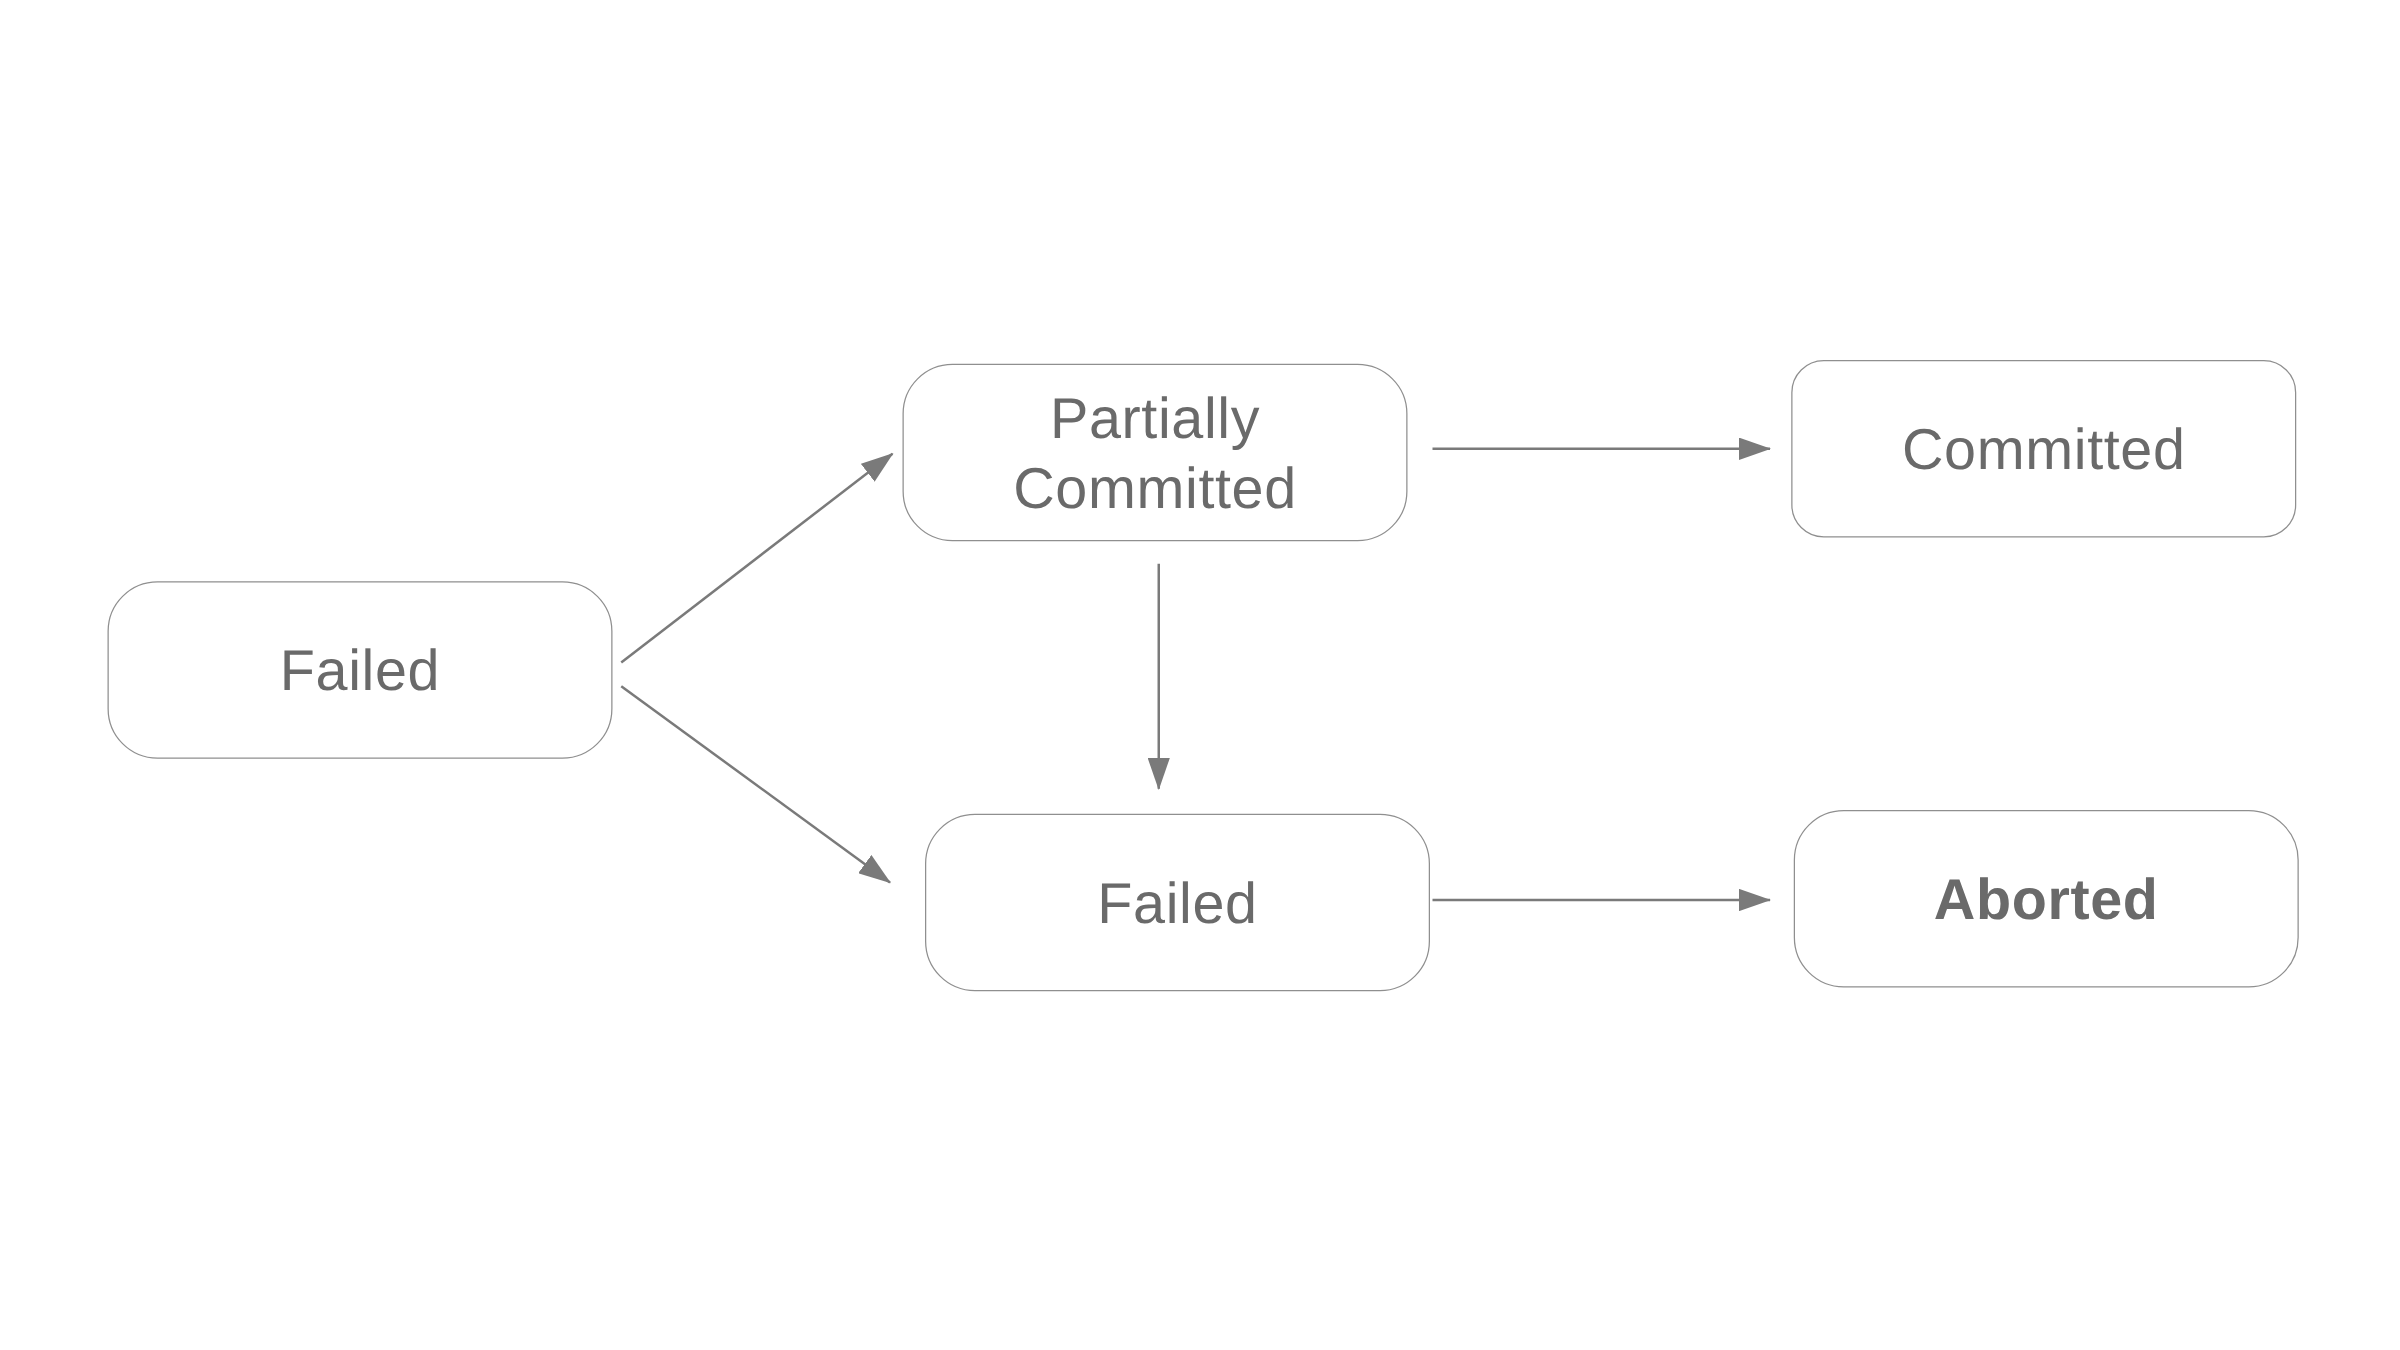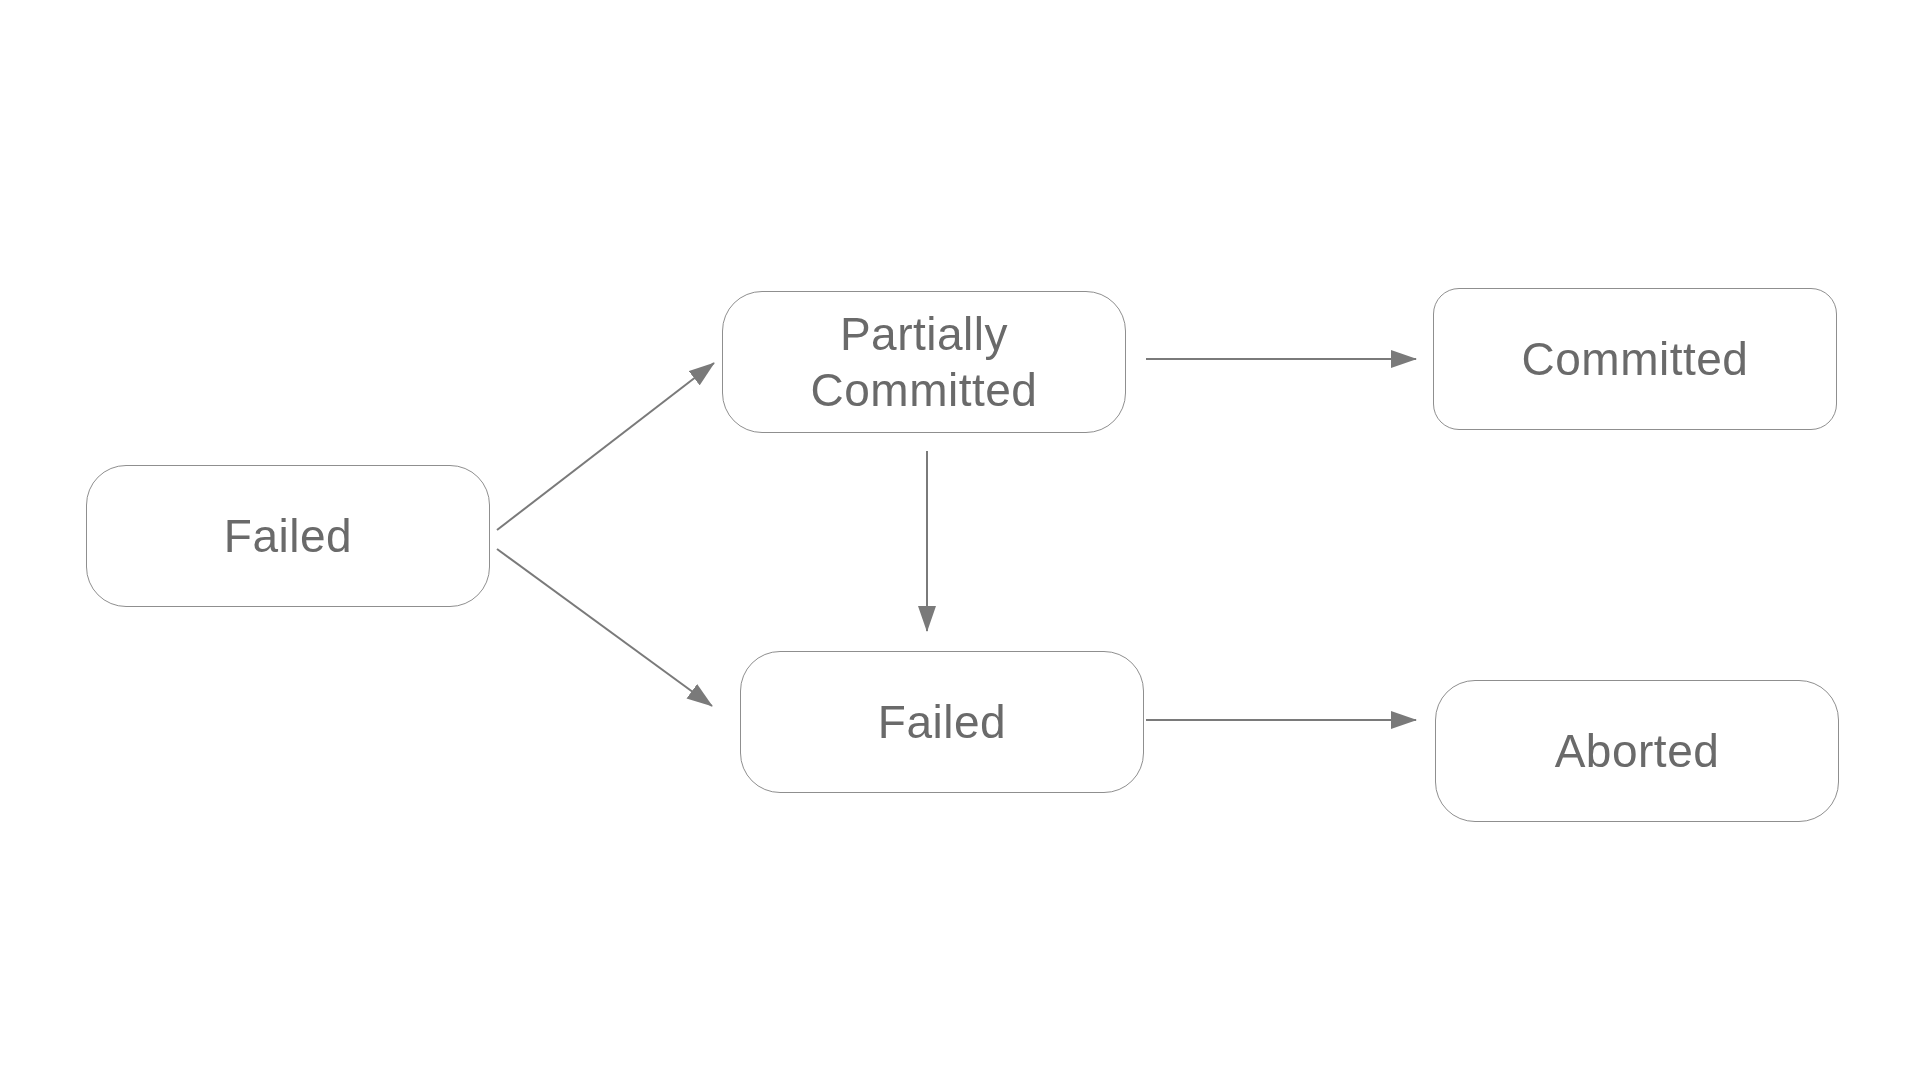--- a/index.html
+++ b/index.html
@@ -75,17 +75,17 @@
   </div>
 
   <div class="node" style="left:1433px; top:288px;border-radius:26px;">
     <span class="node-label">Committed</span>
   </div>
 
   <div class="node" style="left:740px; top:651px;">
     <span class="node-label">Failed</span>
   </div>
 
-  <div class="node" style="left:1435px; top:680px;">
+  <div class="node" style="left:1435px; top:648px;font-weight:bold;">
     <span class="node-label">Aborted</span>
   </div>
 
 </div>
 
 </body></html>

